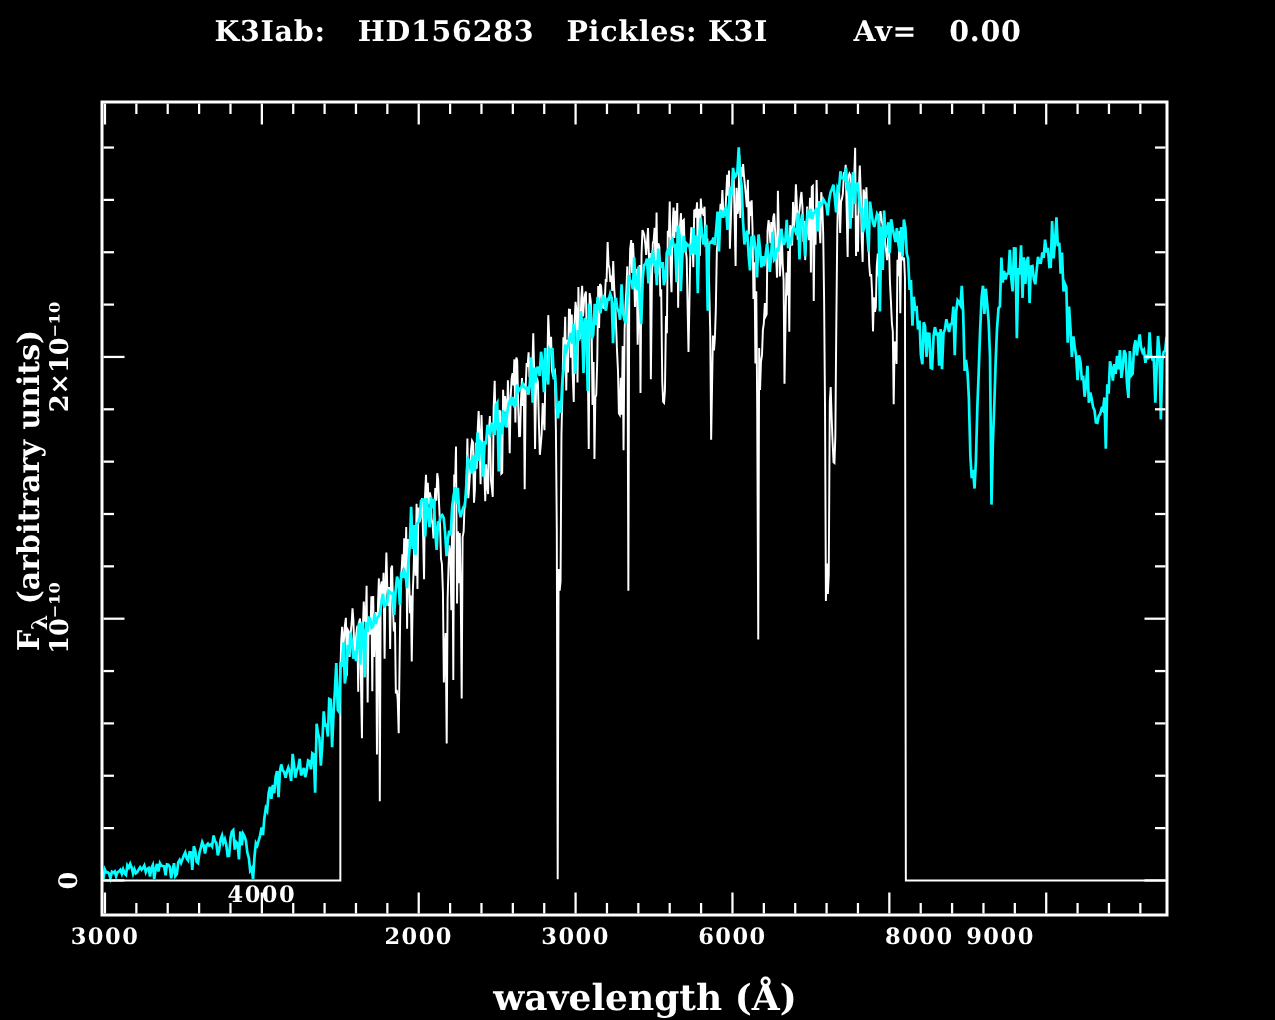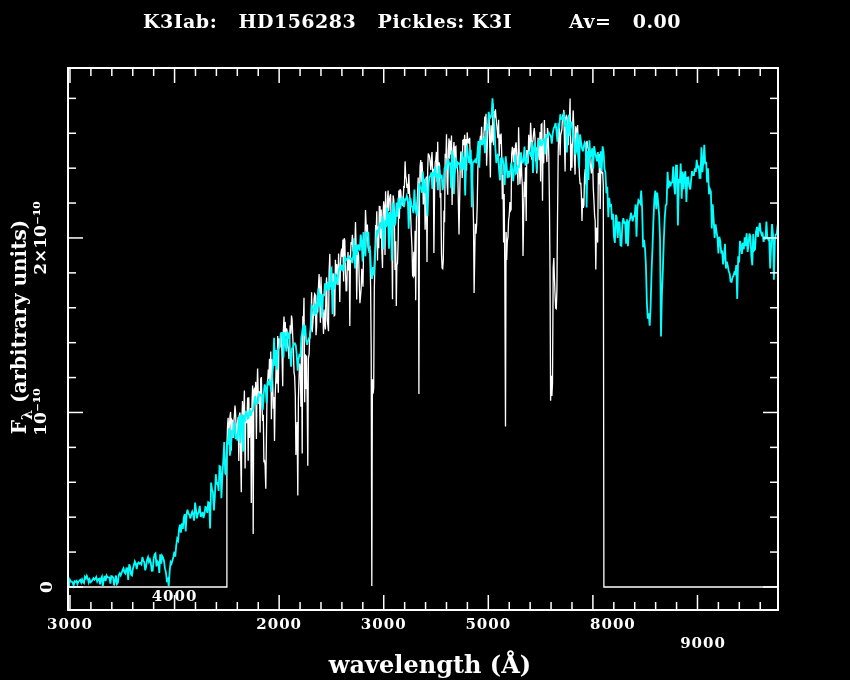--- a/index.html
+++ b/index.html
@@ -132,20 +132,20 @@
       </g>
   </svg>
 
   <div id="labels">
     <div class="xlabel">wavelength (Å)</div>
     <div class="ylabel"><span>F</span><span class="sub">λ</span><span> (arbitrary units)</span></div>
   <div class="xtick" style="left: 69.987px; top: 615px;">3000</div>
       <div class="xtick" style="left: 174.568px; top: 587px;">4000</div>
       <div class="xtick" style="left: 279.149px; top: 615px;">2000</div>
       <div class="xtick" style="left: 383.73px; top: 615px;">3000</div>
-      <div class="xtick" style="left: 488.311px; top: 615px;">5000</div>
+      <div class="xtick" style="left: 488.311px; top: 615px;">6000</div>
       <div class="xtick" style="left: 592.892px; top: 615px; margin-left: 20px;">8000</div>
-      <div class="xtick" style="left: 703px; top: 615px; margin-top: 19px;">9000</div>
+      <div class="xtick" style="left: 667px; top: 615px;">9000</div>
       <div class="ytick" style="left: 46px; top: 586.966px;">0</div>
       <div class="ytick" style="left: 40px; top: 412.465px;">10⁻¹⁰</div>
       <div class="ytick" style="left: 40px; top: 237.964px;">2×10⁻¹⁰</div>
     </div>
 </div>
 
 </body></html>

